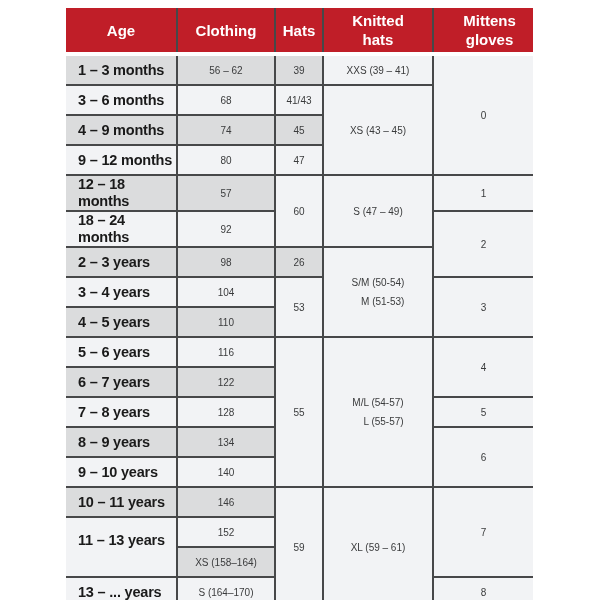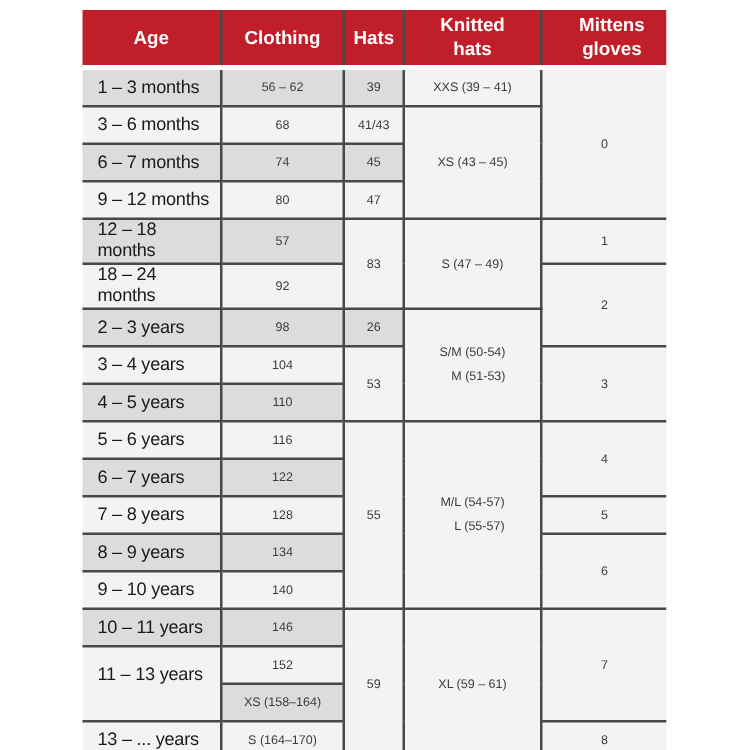--- a/index.html
+++ b/index.html
@@ -29,21 +29,21 @@
   td{
     border:2px solid var(--border,#474849);
     background:var(--row_light,#f2f3f5);
     font-size:10px;color:var(--body_text,#3a3b3c);
     text-align:center;vertical-align:middle;
     height:28px;padding:0 3px;line-height:17px;
   }
   td.g{background:var(--row_gray,#dbdcdd);}
   td.age{
     text-align:left;padding-left:12px;
-    font-weight:normal;color:var(--age_text,#1a1a1a);
+    font-weight:bold;color:var(--age_text,#1a1a1a);
     font-size:14.5px;letter-spacing:-0.2px;
     border-left:none;
   }
   td.mit{border-right:none;}
   td.vtop{vertical-align:top;padding-top:14px;}
   td.kn span{display:inline-block;text-align:right;white-space:pre-line;line-height:19px;}
 </style>
 </head>
 <body>
 
@@ -75,33 +75,33 @@
         <td class="kn"><span>XXS (39 – 41)</span></td>
         <td class="mit" rowspan="4">0</td>
       </tr>
       <tr>
         <td class="age">3 – 6 months</td>
         <td>68</td>
         <td>41/43</td>
         <td class="kn" rowspan="3"><span>XS (43 – 45)</span></td>
       </tr>
       <tr>
-        <td class="age g">6 – 7 months</td>
+        <td class="age g">4 – 9 months</td>
         <td class="g">74</td>
         <td class="g">45</td>
       </tr>
       <tr>
         <td class="age">9 – 12 months</td>
         <td>80</td>
         <td>47</td>
       </tr>
       <tr>
         <td class="age g">12 – 18 months</td>
         <td class="g">57</td>
-        <td rowspan="2">83</td>
+        <td rowspan="2">60</td>
         <td class="kn" rowspan="2"><span>S (47 – 49)</span></td>
         <td class="mit">1</td>
       </tr>
       <tr>
         <td class="age">18 – 24 months</td>
         <td>92</td>
         <td class="mit" rowspan="2">2</td>
       </tr>
       <tr>
         <td class="age g">2 – 3 years</td>

